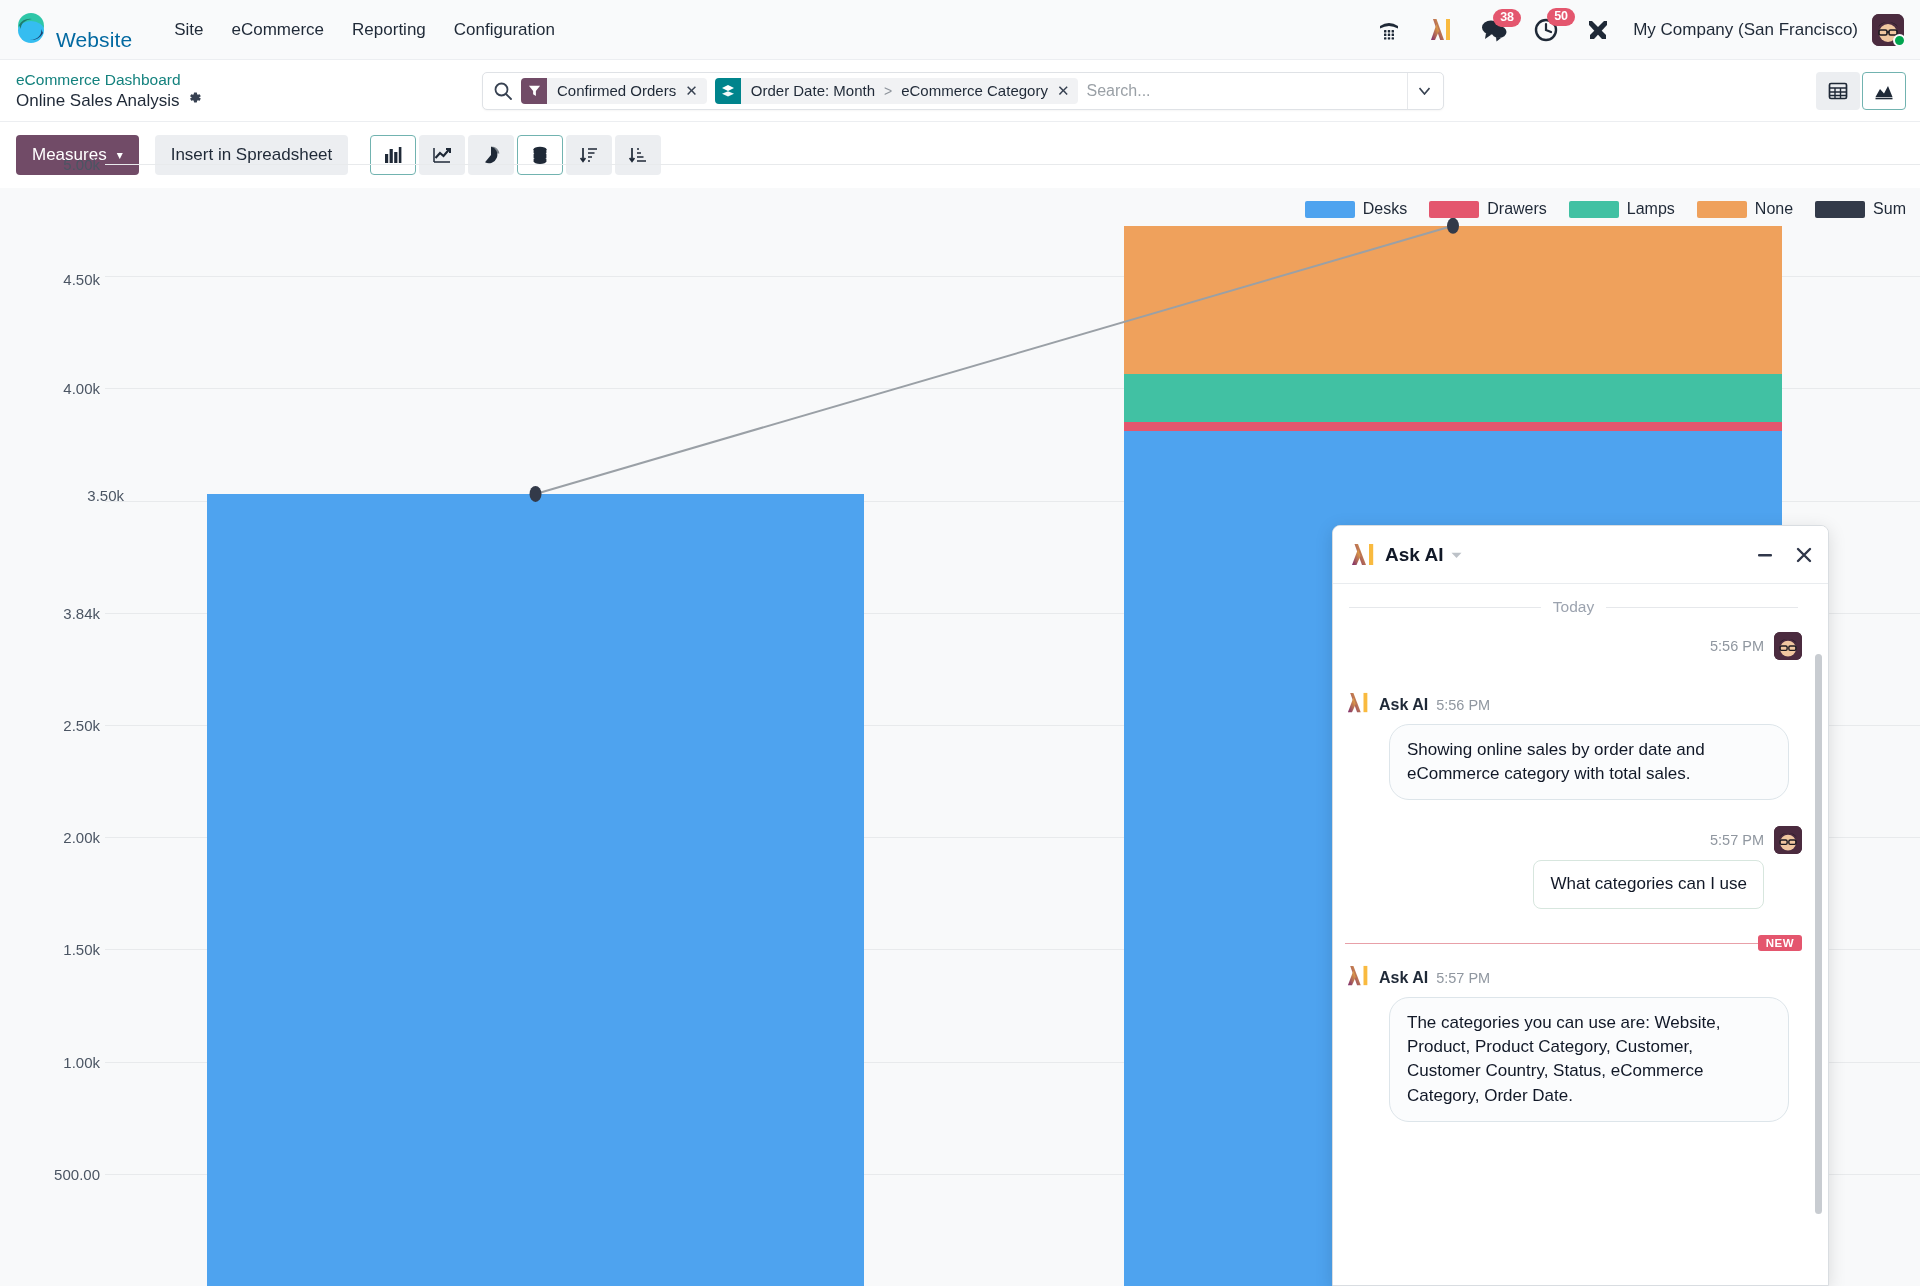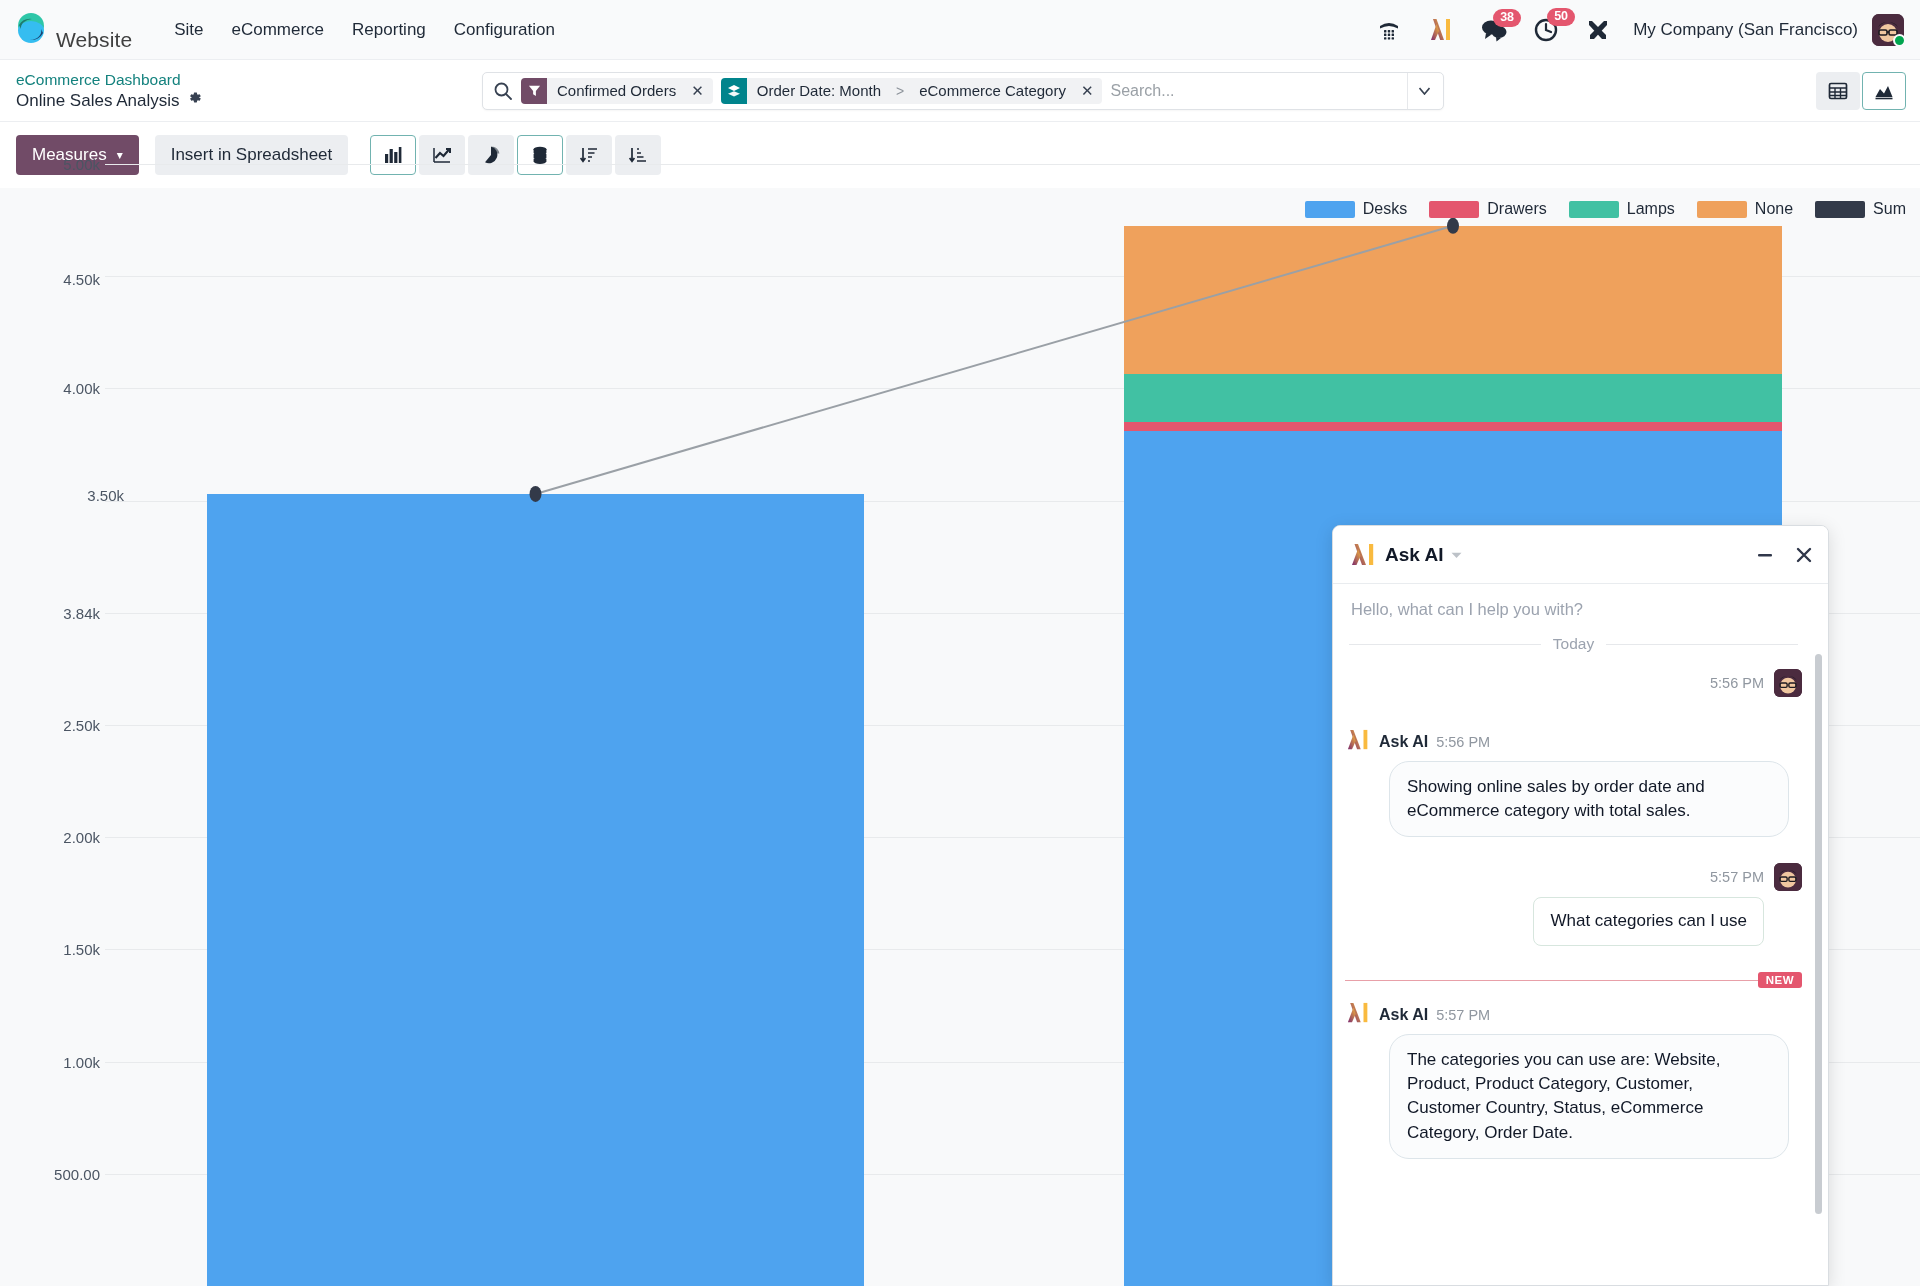--- a/index.html
+++ b/index.html
@@ -11,21 +11,21 @@
   }
   #app { position: relative; width: 1920px; height: 1286px; }
 
   
   .navbar {
     position: absolute; top: 0; left: 0; width: 1920px; height: 60px;
     background: #f9fafb; display: flex; align-items: center;
     padding: 0 14px; border-bottom: 1px solid #eceef1;
   }
   .brand-logo { width: 34px; height: 34px; position: relative; margin-right: 8px; flex: none; }
-  .brand-name { font-size: 21px; color: #404040; font-weight: 400; margin-right: 28px; letter-spacing: .1px; margin-top: 20px;}
+  .brand-name { font-size: 21px; color: #0369a1; font-weight: 400; margin-right: 28px; letter-spacing: .1px; margin-top: 20px;}
   .nav-item {
     font-size: 17px; color: #1f2937; padding: 6px 14px; border-radius: 4px;
     cursor: pointer; white-space: nowrap;
   }
   .nav-spacer { flex: 1 1 auto; }
   .sys-icon { position: relative; margin: 0 13px; cursor: pointer; display: flex; align-items: center; }
   .badge {
     position: absolute; top: -9px; left: 13px;
     background: #e4566e; color: #fff; font-size: 12.5px; font-weight: 700;
     border-radius: 11px; padding: 1px 7px 2px; line-height: 15px; min-width: 27px; text-align: center;
@@ -56,21 +56,21 @@
     display: flex; align-items: center; background: #ffffff; border: 1px solid #dfe2e6;
     border-radius: 5px; height: 38px; width: 962px; flex: none; padding: 0 2px 0 10px;
     box-shadow: 0 1px 2px rgba(0,0,0,.04);
   }
   .search-mag { width: 22px; height: 22px; flex: none; margin-right: 6px; color: #374151; display:flex; align-items:center;}
   .facet { display: flex; align-items: center; height: 26px; margin-right: 8px; border-radius: 4px; overflow: hidden; }
   .facet-ico { width: 26px; height: 26px; display: flex; align-items: center; justify-content: center; color: #fff; flex: none; }
   .facet-ico.filter { background: #714b67; }
   .facet-ico.group { background: #00848c; }
   .facet-txt {
-    background: #f1f2f4; height: 26px; display: flex; align-items: center; gap: 15px;
+    background: #f1f2f4; height: 26px; display: flex; align-items: center; gap: 9px;
     padding: 0 9px 0 10px; font-size: 15px; color: #1f2937; white-space: nowrap;
   }
   .facet-txt .sep { color: #8d939b; font-size: 14px; }
   .facet-x { font-size: 15px; color: #374151; cursor: pointer; line-height: 1; }
   .search-input {
     flex: 1 1 auto; border: 0; outline: none; font-size: 16px; color: #1f2937;
     font-family: "Liberation Sans", sans-serif; background: transparent; height: 30px;
   }
   .search-input::placeholder { color: #9aa0a6; }
   .search-caret {
@@ -478,21 +478,20 @@
         <span class="ai-close">
           <svg width="16" height="16" viewBox="0 0 16 16">
             <path d="M2 2 L14 14 M14 2 L2 14" stroke="#30374a" stroke-width="2.4" stroke-linecap="round"></path>
           </svg>
         </span>
       </span>
     </div>
 
     <div class="ai-body">
       <div class="ai-scroll">
-        <div class="ai-hello">Hello, what can I help you with?</div>
 
         <div class="day-sep">
           <span class="ln"></span>
           <span class="txt">Today</span>
           <span class="ln"></span>
         </div>
 
         <div class="msg out">
           <div class="meta-right">
             <span class="meta-time">5:56 PM</span>

